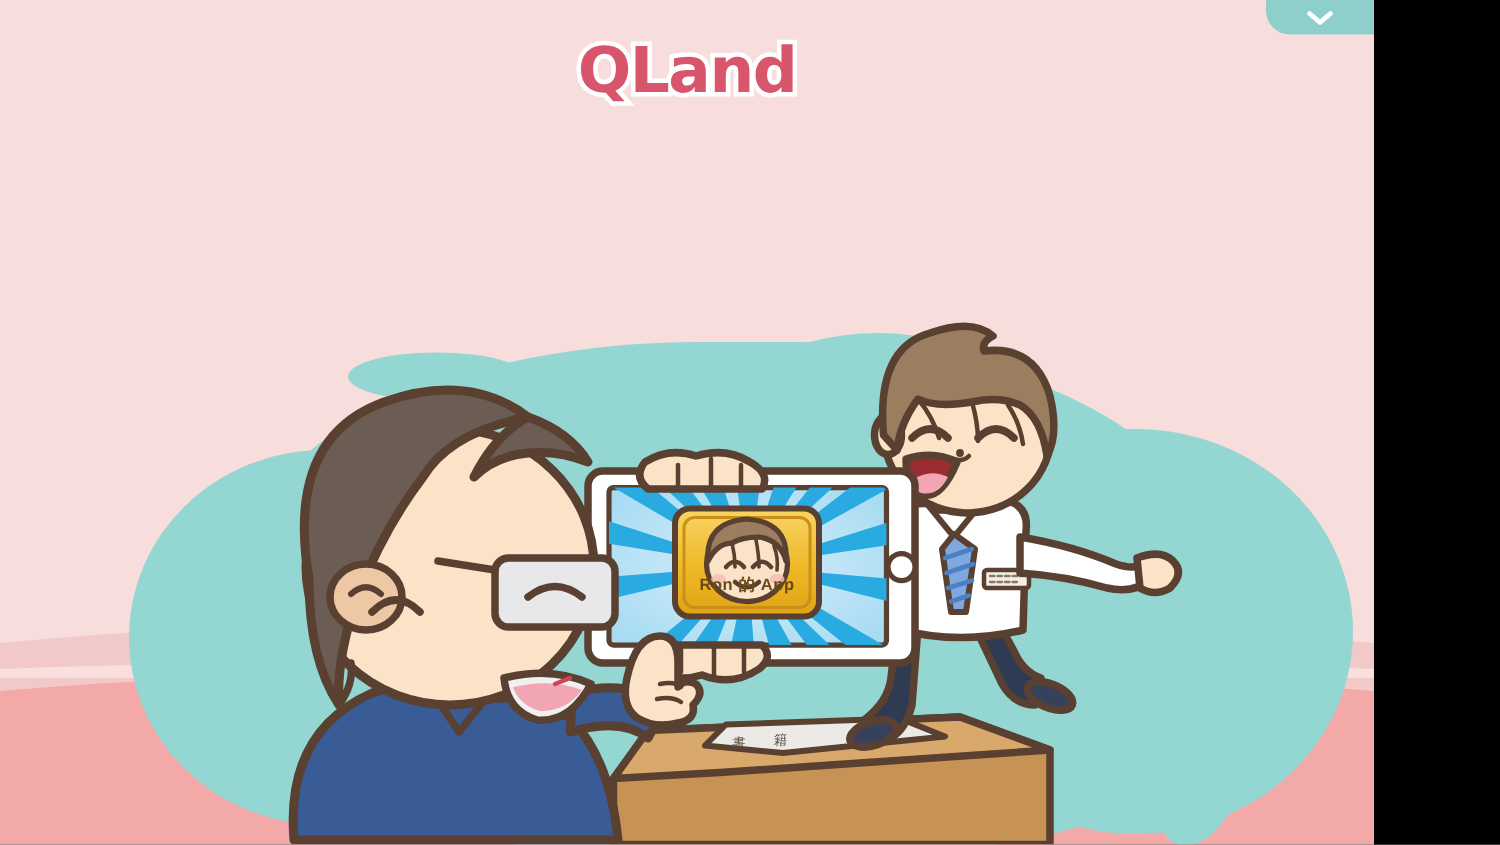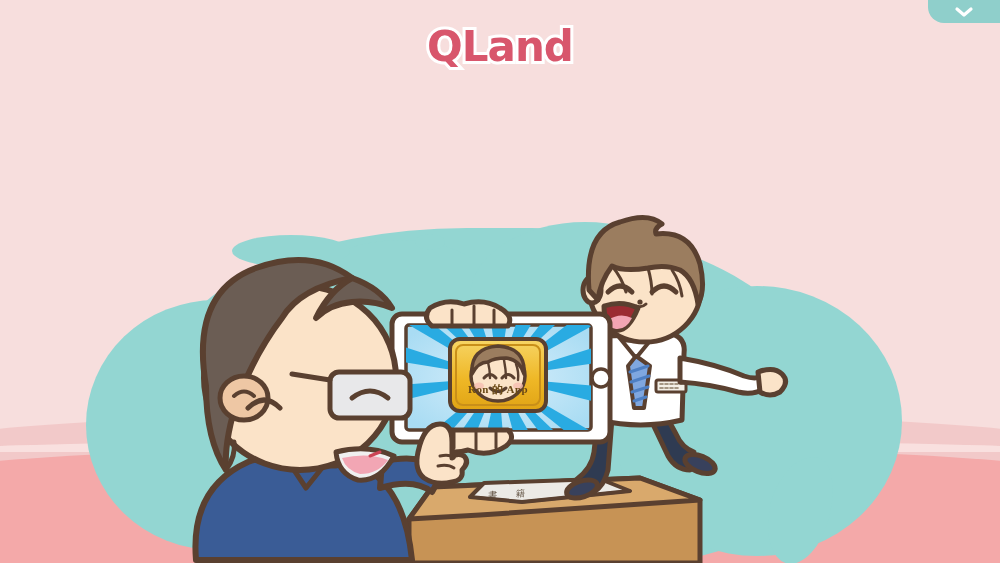--- a/index.html
+++ b/index.html
@@ -8,21 +8,21 @@
   html, body {
     width: 1000px;
     height: 563px;
     overflow: hidden;
     background: #000;
     font-family: "Liberation Sans", "DejaVu Sans", sans-serif;
   }
 
   #slide {
     position: relative;
-    width: 1000px;
+    width: 916px;
     height: 563px;
     overflow: hidden;
     background: #f7dedd;
   }
 
   
   .bg-base {
     position: absolute;
     inset: 0;
     background: #f7dedd;
@@ -170,21 +170,21 @@
   }
   #illus svg { display: block; width: 1000px; height: 563px; }
 
   .app-label {
     position: absolute;
     z-index: 35;
     left: 452px;
     top: 382px;
     width: 92px;
     text-align: center;
-    font-family: Liberation Serif, serif;
+    font-family: Liberation Sans, sans-serif;
     font-size: 11px;
     font-weight: bold;
     color: #6b4a17;
     letter-spacing: .4px;
     pointer-events: none;
   }
   .book-marks {
     position: absolute;
     z-index: 35;
     left: 488px;

